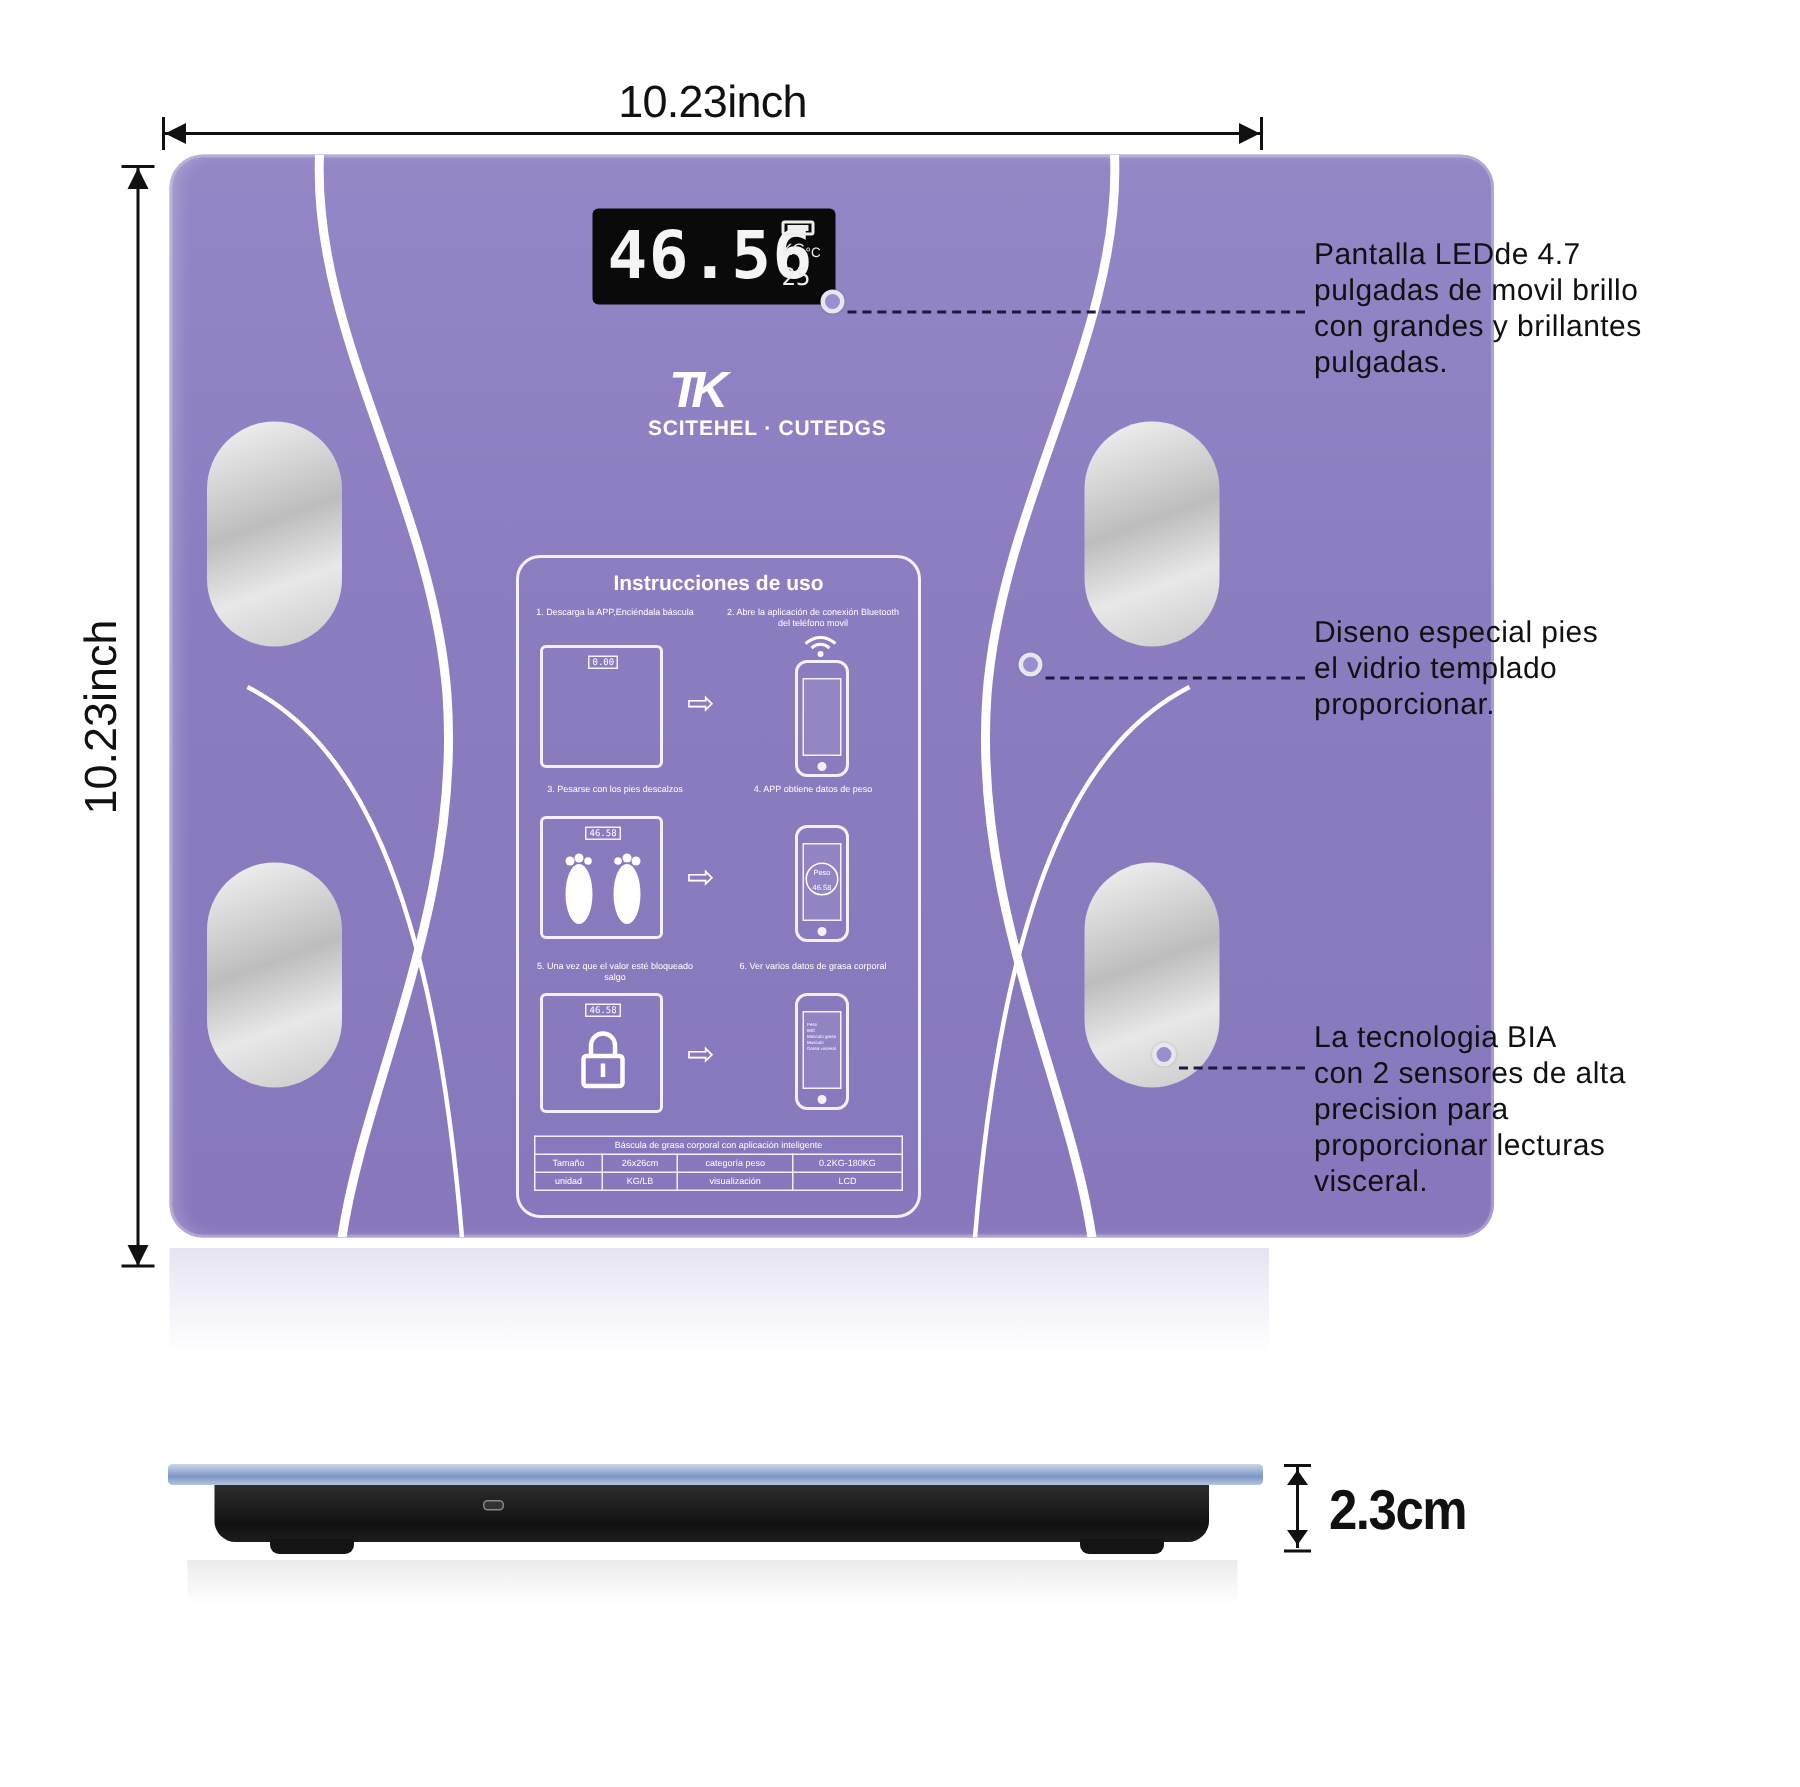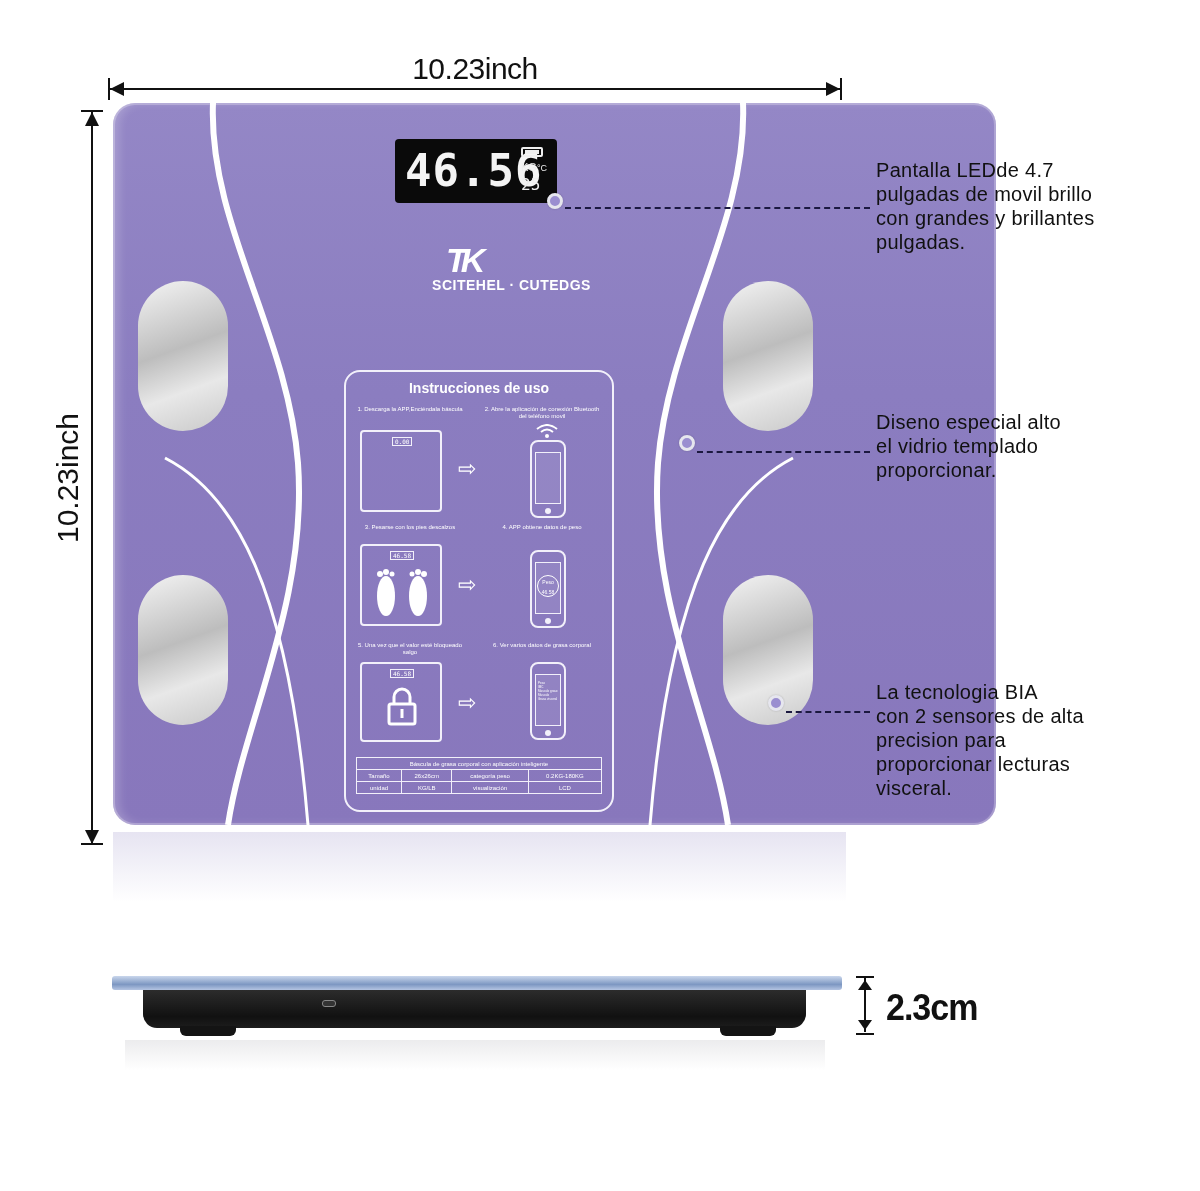--- a/index.html
+++ b/index.html
@@ -237,21 +237,21 @@
 <div class="abs leader" style="left:697px;top:451px;width:173px"></div>
 <div class="abs leader" style="left:786px;top:711px;width:84px"></div>
 
 <div class="abs feature" style="top:158px">
   <div>Pantalla LEDde 4.7</div>
   <div>pulgadas de movil brillo</div>
   <div>con grandes y brillantes</div>
   <div>pulgadas.</div>
 </div>
 <div class="abs feature" style="top:410px">
-  <div>Diseno especial alto</div>
+  <div>Diseno especial pies</div>
   <div>el vidrio templado</div>
   <div>proporcionar.</div>
 </div>
 <div class="abs feature" style="top:680px">
   <div>La tecnologia BIA</div>
   <div>con 2 sensores de alta</div>
   <div>precision para</div>
   <div>proporcionar lecturas</div>
   <div>visceral.</div>
 </div>

